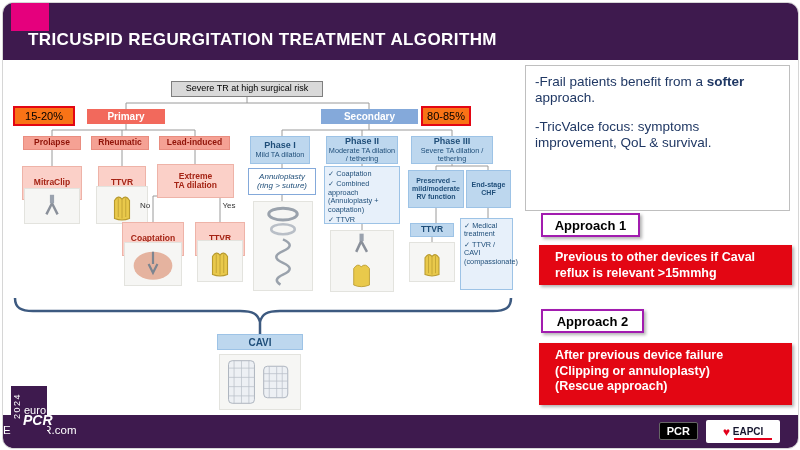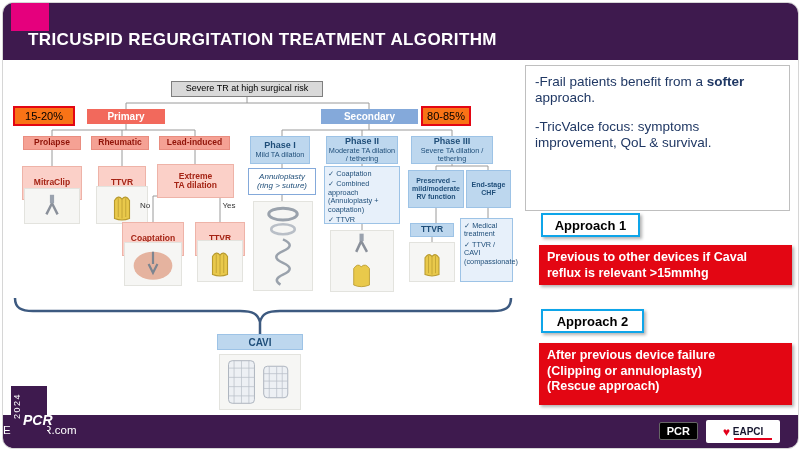--- a/index.html
+++ b/index.html
@@ -17,21 +17,21 @@
   .pcr-badge{position:absolute;right:100px;top:7px;background:#000;border:1px solid #666;color:#fff;
          font-weight:700;font-size:11px;padding:2px 7px;border-radius:2px;}
   .eapci{position:absolute;right:18px;top:5px;width:74px;height:23px;background:#fff;border-radius:2px;
          display:flex;align-items:center;justify-content:center;gap:3px;}
   .eapci .heart{color:#e3001b;font-size:12px;line-height:1;}
   .eapci .etxt{font-weight:700;font-size:10px;color:#16162e;}
   .eapci .bar{position:absolute;bottom:3px;left:28px;width:38px;height:2px;background:#e3001b;}
   .brand{position:absolute;left:8px;bottom:0;width:36px;height:62px;background:#3e1a4e;z-index:6;}
   .brand .year{position:absolute;left:1px;top:7px;writing-mode:vertical-rl;transform:rotate(180deg);
          color:#fff;font-size:9px;letter-spacing:1.5px;}
-  .brand .euro{position:absolute;left:13px;top:18px;color:#fff;font-size:11px;margin-left:44px;}
+  .brand .euro{position:absolute;left:13px;top:18px;color:#fff;font-size:11px;}
   .brand .bpcr{position:absolute;left:12px;top:26px;color:#fff;font-weight:700;font-style:italic;font-size:14px;}
 
   
   .flow{position:absolute;left:0;top:57px;width:520px;height:360px;}
   .connectors{position:absolute;left:0;top:0;z-index:0;}
   .box{position:absolute;display:flex;align-items:center;justify-content:center;text-align:center;
        box-sizing:border-box;z-index:1;line-height:1.1;}
   .gray-root{background:#d9d9d9;border:1px solid #7f7f7f;font-weight:400;font-size:9px;color:#000;}
   .pct{background:#f97316;border:2px solid #e30613;color:#000;font-weight:400;font-size:11px;}
   .salmon-dark{background:#f2695c;color:#fff;font-weight:700;font-size:10px;}
@@ -49,25 +49,25 @@
   .bluelist div{margin-bottom:2px;}
   .plain-label{font-size:8px;color:#333;z-index:2;background:transparent;}
   .img-box{background:#f6f6f4;border:1px solid #e3e3de;display:flex;align-items:center;justify-content:center;}
   .cavi-label{font-size:10px;}
 
   
   .notes{position:absolute;left:522px;top:62px;width:265px;height:146px;border:1px solid #bfbfbf;
         background:#fff;box-sizing:border-box;padding:8px 9px;color:#203864;font-size:13.5px;line-height:1.22;}
   .notes p{margin:0 0 12px 0;}
   .notes b{font-weight:700;}
-  .approach{position:absolute;background:#fff;border:2px solid #0ea5e9;display:flex;align-items:center;
+  .approach{position:absolute;background:#fff;border:2px solid #a21caf;display:flex;align-items:center;
         justify-content:center;font-weight:700;font-size:13px;color:#000;box-sizing:border-box;
         box-shadow:2px 2px 3px rgba(0,0,0,.3);}
   .redbox{position:absolute;background:#e30613;color:#fff;font-weight:700;font-size:12.5px;line-height:1.25;
-        box-sizing:border-box;padding:5px 8px;white-space:pre-line;box-shadow:2px 2px 3px rgba(0,0,0,.3);}
+        box-sizing:border-box;padding:5px 16px;white-space:pre-line;box-shadow:2px 2px 3px rgba(0,0,0,.3);}
 </style>
 </head>
 <body>
 
 <div class="slide">
 
   <div class="hdr">
     <h1 class="title">TRICUSPID REGURGITATION TREATMENT ALGORITHM</h1>
   </div>
   <div class="pink-sq"></div>
@@ -169,21 +169,21 @@
 
     <div class="box pbox" style="left:405px;top:110px;width:56px;height:38px">Preserved – mild/moderate RV function</div>
     <div class="box pbox" style="left:463px;top:110px;width:45px;height:38px">End-stage CHF</div>
     <div class="box bluebox-sm" style="left:407px;top:163px;width:44px;height:14px">TTVR</div>
     <div class="box img-box" style="left:406px;top:182px;width:46px;height:40px">
       <svg viewBox="0 0 40 44" width="28" height="32">
         <path d="M10 40 Q20 44 30 40 L30 16 Q25 8 20 14 Q15 8 10 16 Z" fill="#e9c94b" stroke="#b89a2e" stroke-width="1.5"></path>
         <path d="M15 13 V38 M20 14 V40 M25 13 V38" stroke="#b89a2e" stroke-width="1" fill="none"></path>
       </svg>
     </div>
-    <div class="box bluelist" style="left:457px;top:158px;width:53px;height:64px">
+    <div class="box bluelist" style="left:457px;top:158px;width:53px;height:72px">
       <div>✓ Medical treatment</div>
       <div>✓ TTVR / CAVI (compassionate)</div>
     </div>
 
     <div class="box bluebox-sm cavi-label" style="left:214px;top:274px;width:86px;height:16px">CAVI</div>
     <div class="box img-box" style="left:216px;top:294px;width:82px;height:56px">
       <svg viewBox="0 0 80 54" width="76" height="50">
         <g stroke="#a9b0bb" stroke-width="1" fill="#edf0f4">
           <rect x="6" y="4" width="28" height="46" rx="4"></rect>
           <rect x="44" y="10" width="26" height="34" rx="4"></rect>

